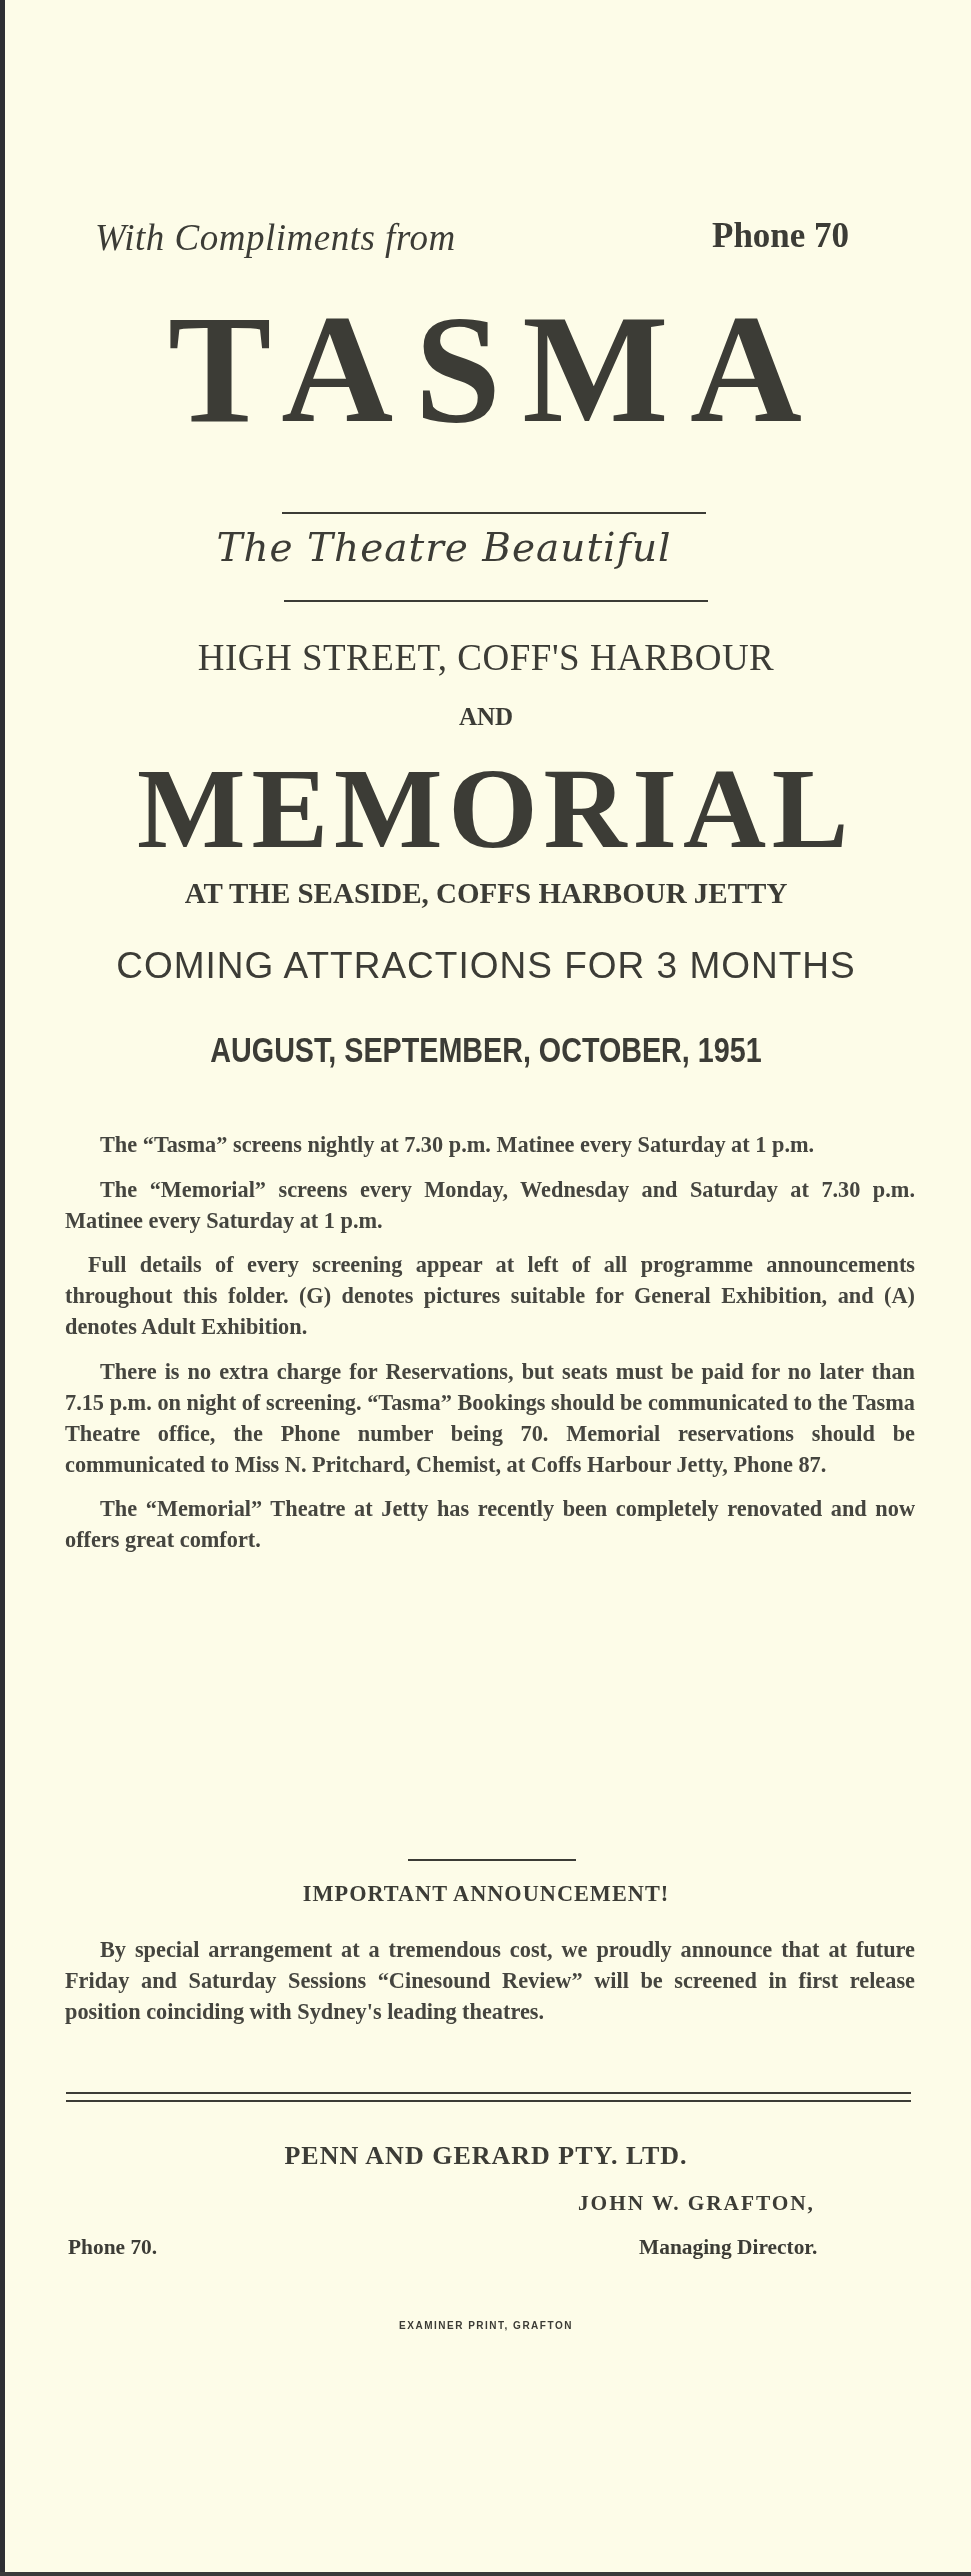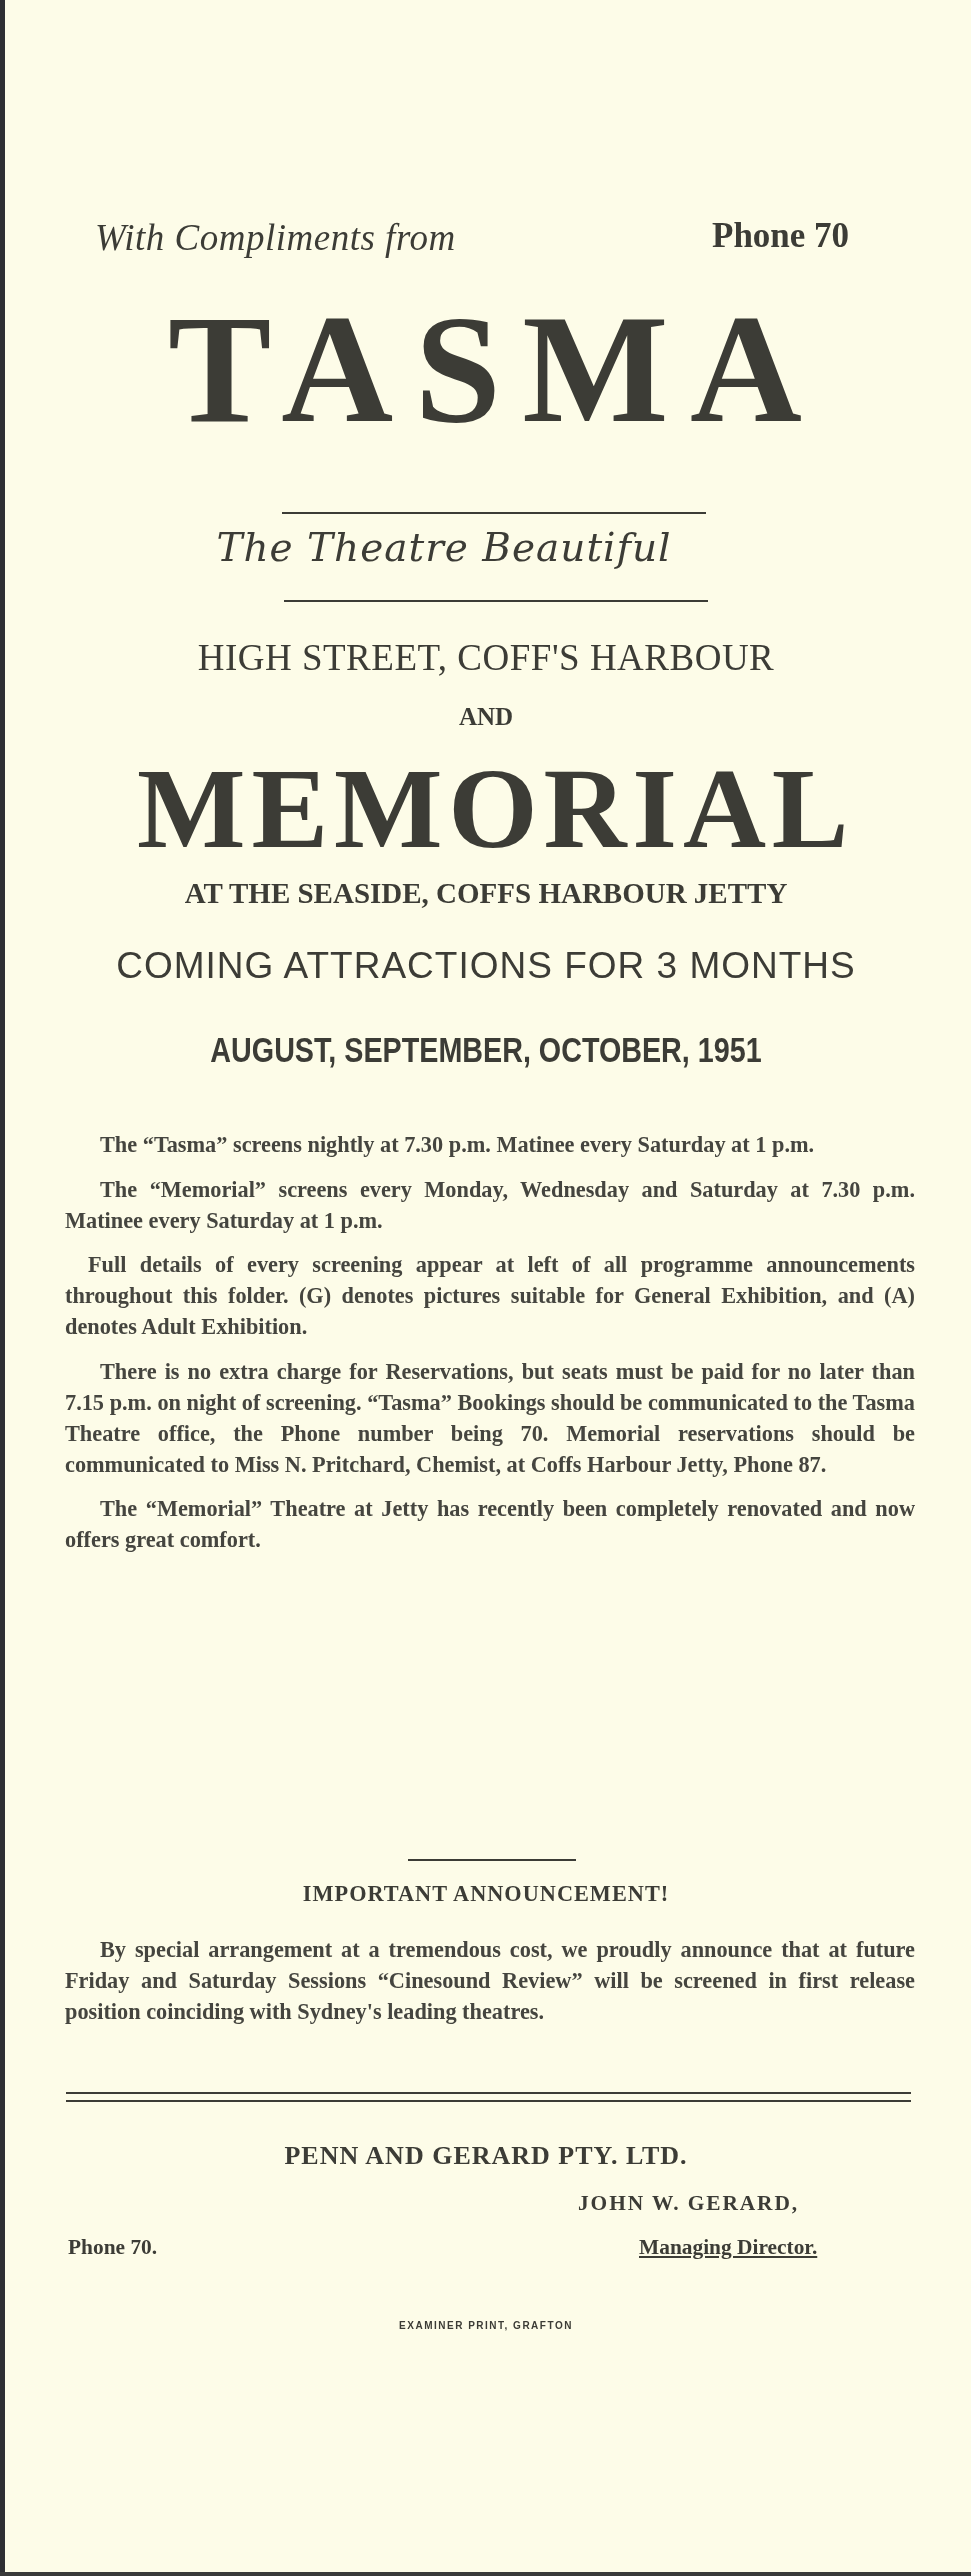--- a/index.html
+++ b/index.html
@@ -45,21 +45,21 @@
       position: absolute; left: 65px; width: 850px;
       font-size: 22.3px; font-weight: bold; line-height: 31px;
       text-align: justify; font-family: "Liberation Serif", serif;
       color: #45453f;
     }
     .body-text p { margin: 0 0 13.6px 0; text-indent: 35px; }
     .announce-title { top: 1881px; font-size: 22.3px; font-weight: bold; letter-spacing: 1px; }
     .penn { top: 2141px; font-size: 26px; font-weight: bold; letter-spacing: 1px; }
     .john { left: 578px; top: 2191px; font-size: 21.4px; font-weight: bold; letter-spacing: 1.9px; }
     .phone-bottom { left: 68px; top: 2235px; font-size: 21.4px; font-weight: bold; }
-    .director { left: 639px; top: 2235px; font-size: 21.4px; font-weight: bold; text-decoration: underline; }
+    .director { left: 639px; top: 2235px; font-size: 21.4px; font-weight: bold; }
     .printer { top: 2320px; font-size: 10px; font-weight: bold; letter-spacing: 1.5px; font-family: "Liberation Sans", sans-serif; }
   </style>
 </head>
 <body>
 
 <div class="edge-left"></div>
 <div class="edge-bottom"></div>
 
 <div class="abs compliments">With Compliments from</div>
 <div class="abs phone-top">Phone 70</div>
@@ -89,17 +89,17 @@
 <div class="abs center announce-title">IMPORTANT ANNOUNCEMENT!</div>
 
 <div class="body-text" style="top:1934px;">
   <p>By special arrangement at a tremendous cost, we proudly announce that at future Friday and Saturday Sessions “Cinesound Review” will be screened in first release position coinciding with Sydney's leading theatres.</p>
 </div>
 
 <div class="rule" style="left:66px; top:2092px; width:845px;"></div>
 <div class="rule" style="left:66px; top:2100px; width:845px;"></div>
 
 <div class="abs center penn">PENN AND GERARD PTY. LTD.</div>
-<div class="abs john">JOHN W. GERARD,</div>
+<div class="abs john">JOHN W. GRAFTON,</div>
 <div class="abs phone-bottom">Phone 70.</div>
 <div class="abs director">Managing Director.</div>
 <div class="abs center printer">EXAMINER PRINT, GRAFTON</div>
 
 
 </body></html>

